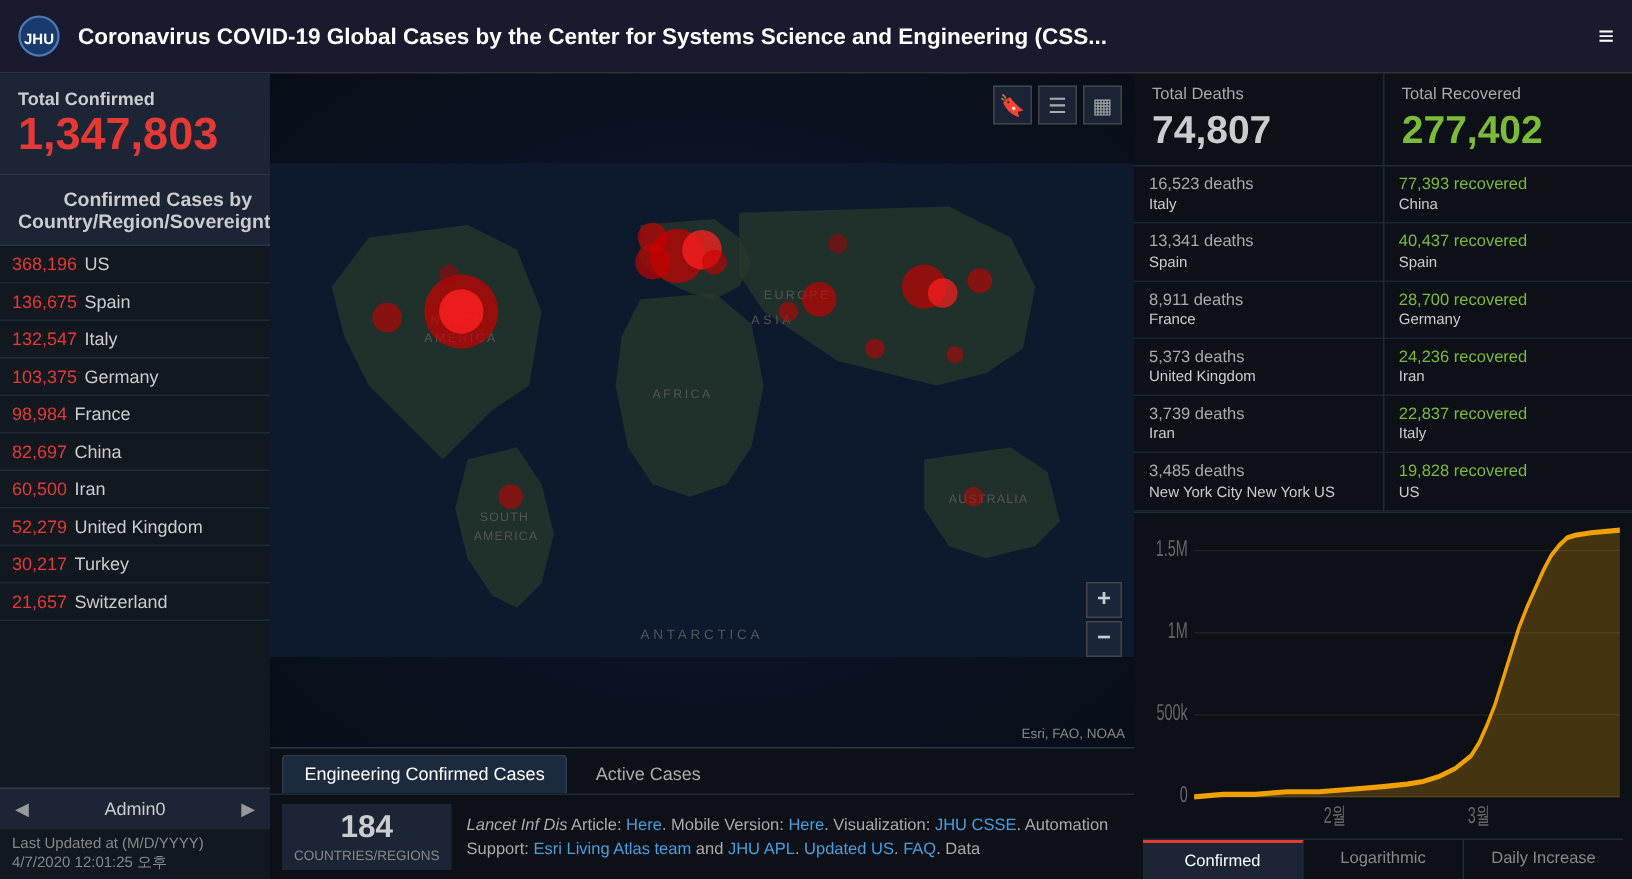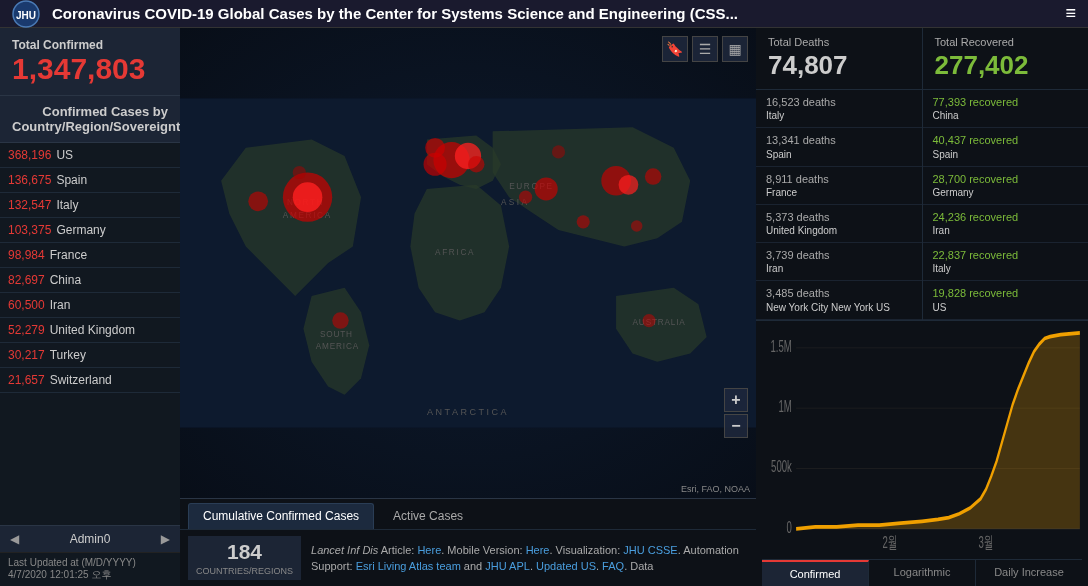--- a/index.html
+++ b/index.html
@@ -13,21 +13,21 @@
       display: flex;
       flex-direction: column;
     }
 
     
     .header {
       background: #1a1a2e;
       display: flex;
       align-items: center;
       padding: 0 12px;
-      height: 28px;
+      height: 49px;
       border-bottom: 1px solid #333;
       flex-shrink: 0;
     }
     .header-logo {
       width: 28px;
       height: 28px;
       margin-right: 12px;
       flex-shrink: 0;
     }
     .header-title {
@@ -488,21 +488,21 @@
       
       <div class="map-zoom-controls">
         <div class="map-zoom-btn">+</div>
         <div class="map-zoom-btn">−</div>
       </div>
 
       <div class="map-esri-credit">Esri, FAO, NOAA</div>
     </div>
 
     <div class="map-tabs">
-      <div class="map-tab active">Cumulative Confirmed Cases</div>
+      <div class="map-tab active">Engineering Confirmed Cases</div>
       <div class="map-tab">Active Cases</div>
     </div>
 
     <div class="bottom-bar">
       <div class="country-count-badge">
         <span class="badge-number">184</span>
         <span class="badge-label">COUNTRIES/REGIONS</span>
       </div>
       <div class="bottom-info-text">
         <em>Lancet Inf Dis</em> Article: <a href="#">Here</a>. Mobile Version: <a href="#">Here</a>. Visualization: <a href="#">JHU CSSE</a>. Automation Support: <a href="#">Esri Living Atlas team</a> and <a href="#">JHU APL</a>. <a href="#">Updated US</a>. <a href="#">FAQ</a>. Data

